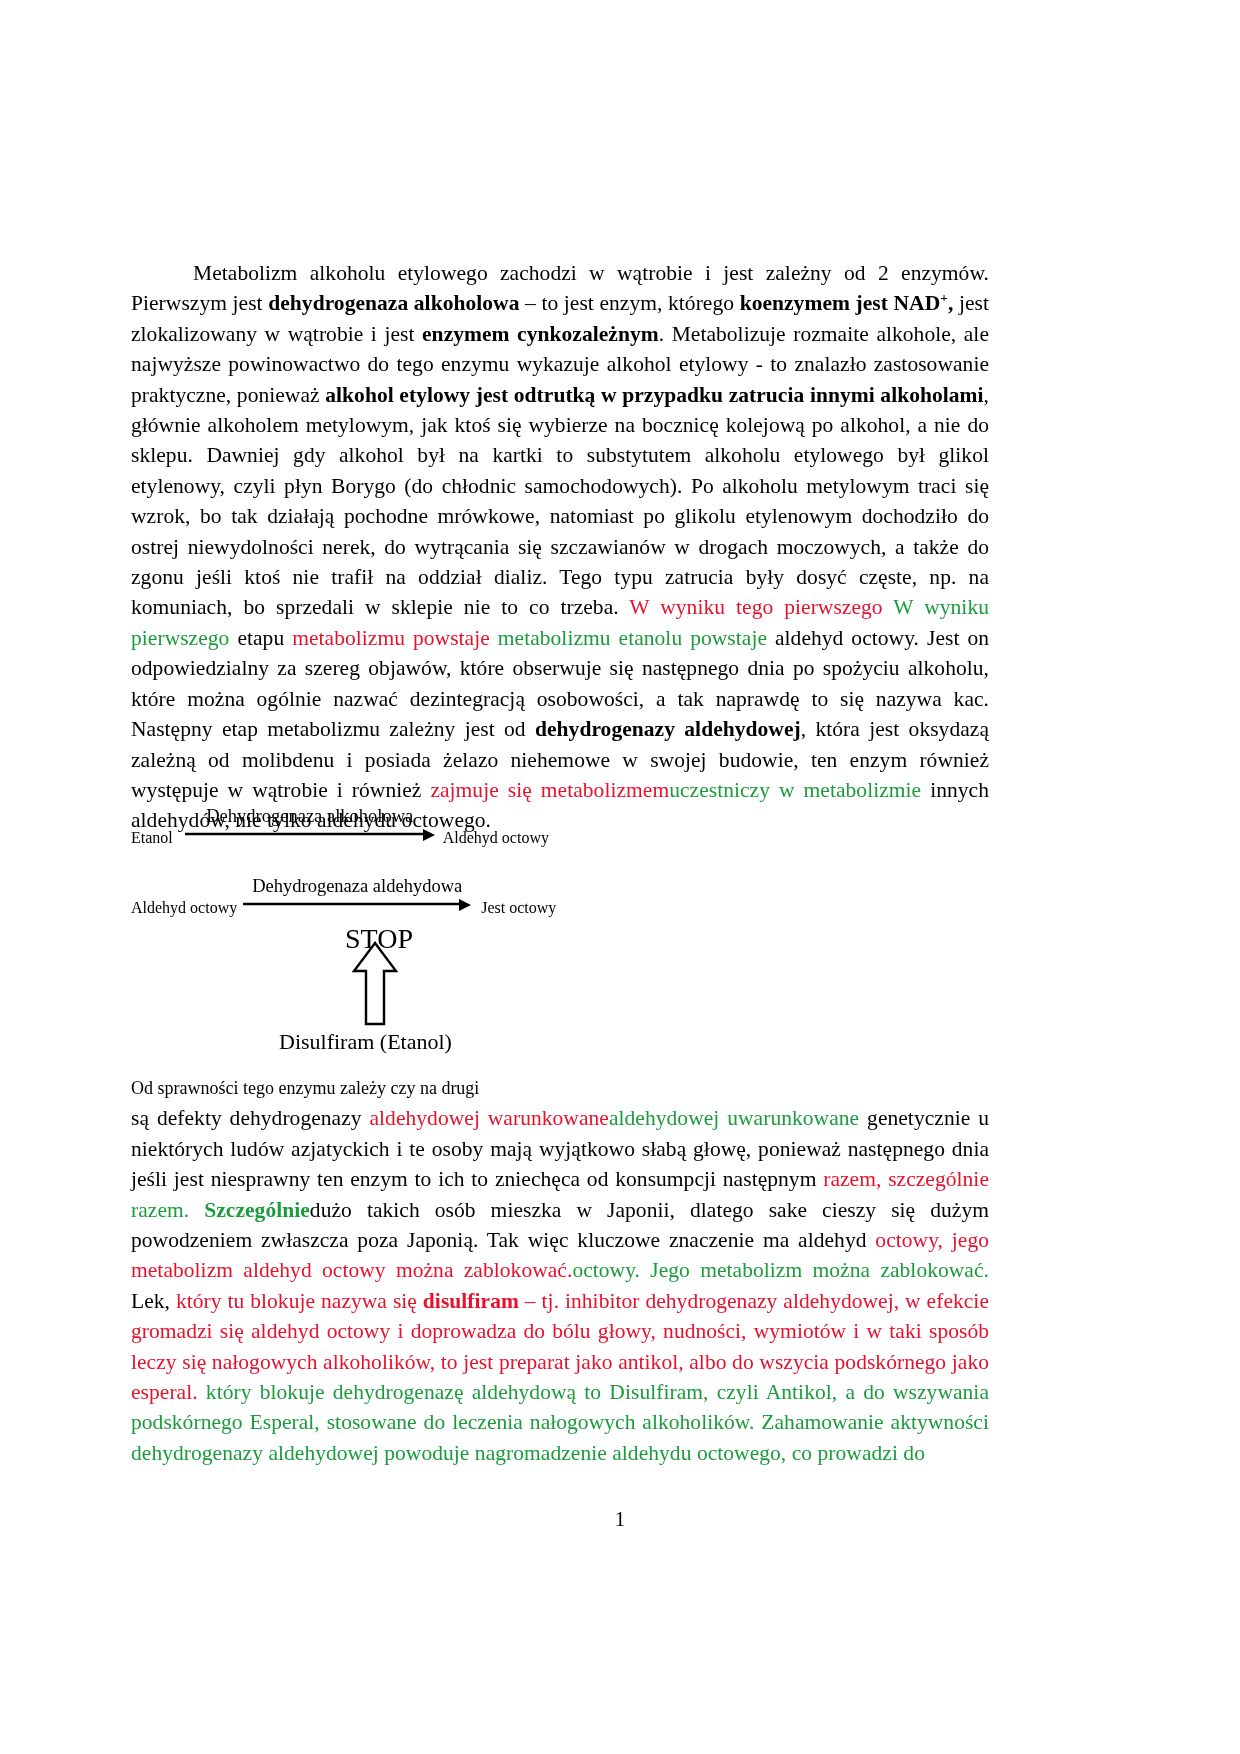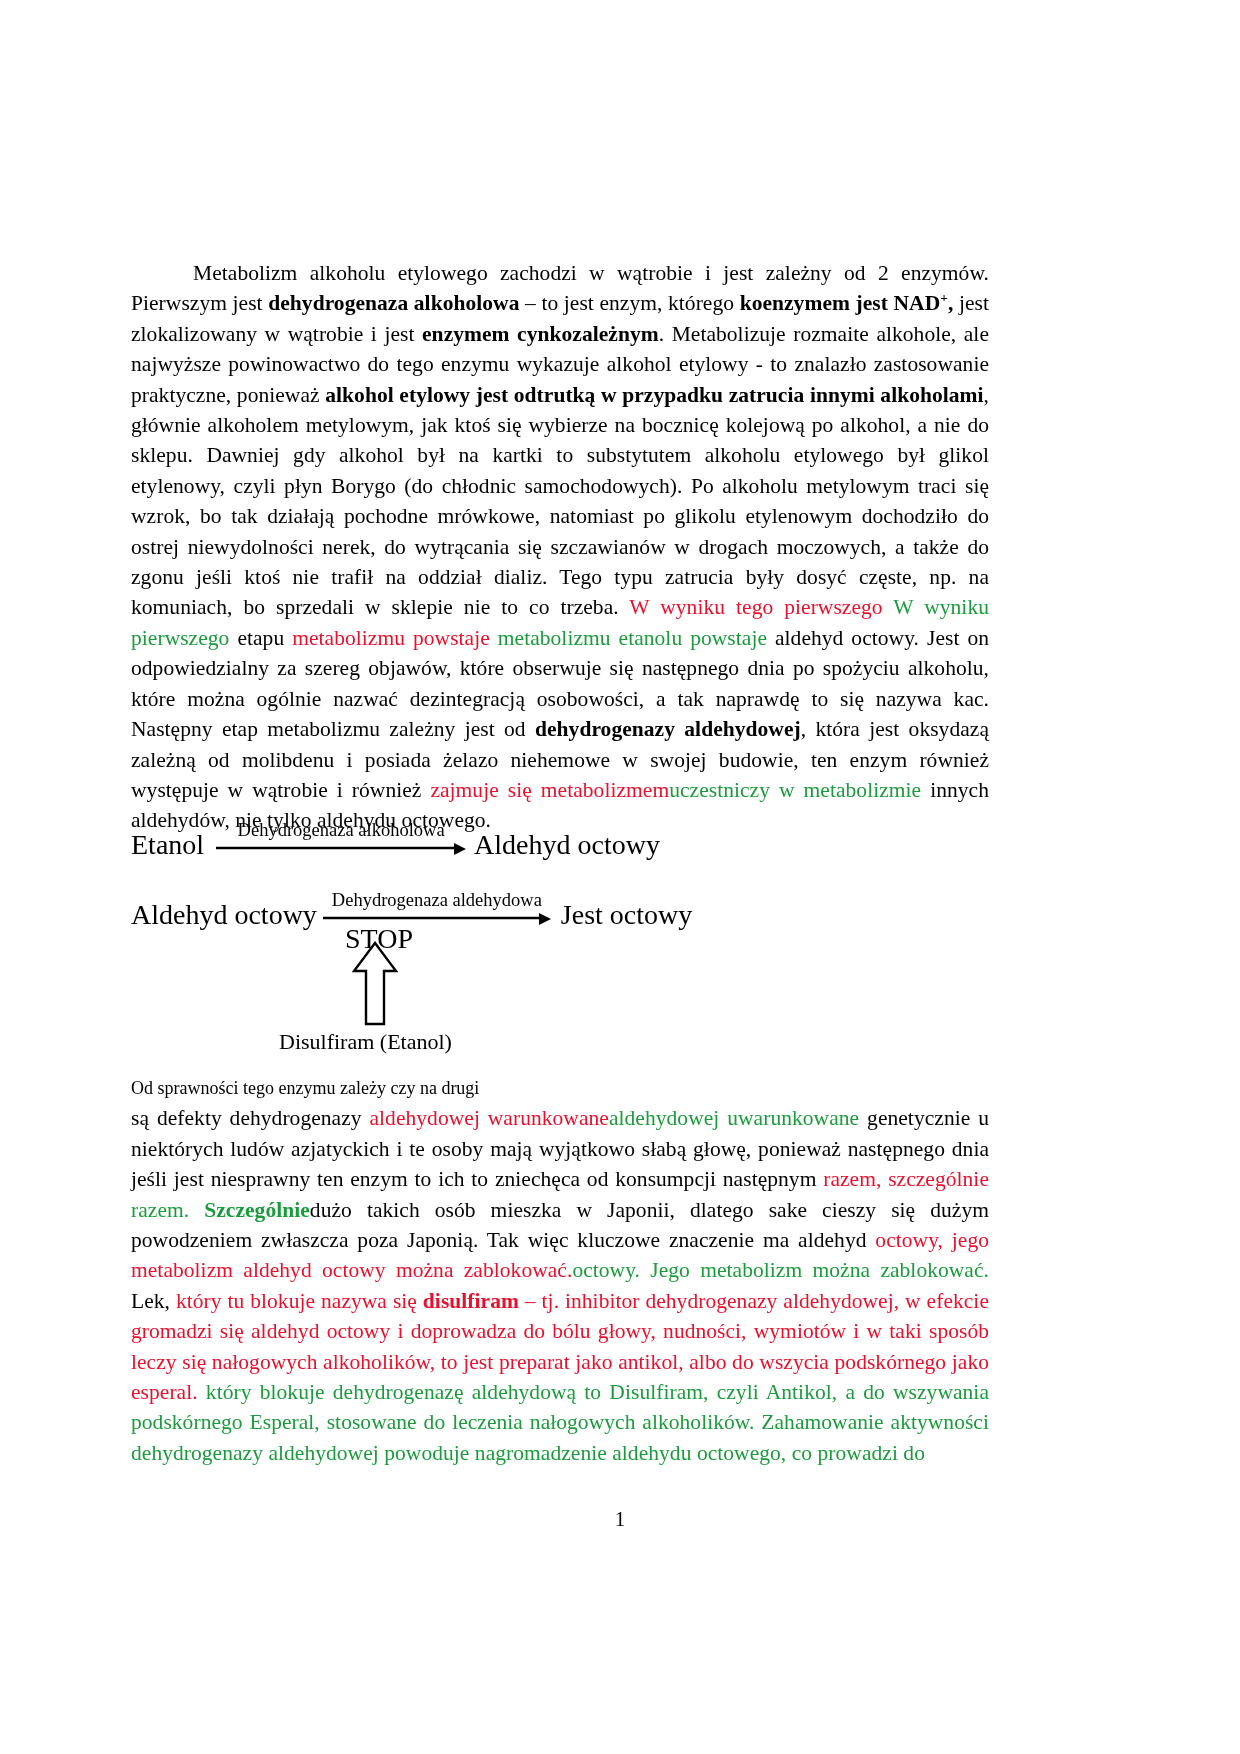--- a/index.html
+++ b/index.html
@@ -50,21 +50,21 @@
     width: 860px;
     height: 260px;
     font-size: 21px;
   }
   .rx {
     position: absolute;
     display: flex;
     align-items: flex-end;
   }
   .substrate, .product {
-    font-size: 28px;
+    font-size: 16px;
     white-space: nowrap;
   }
   .arrow-wrap {
     position: relative;
     display: inline-block;
   }
   .arrow-cap {
     position: absolute;
     bottom: 100%;
     left: 0;

